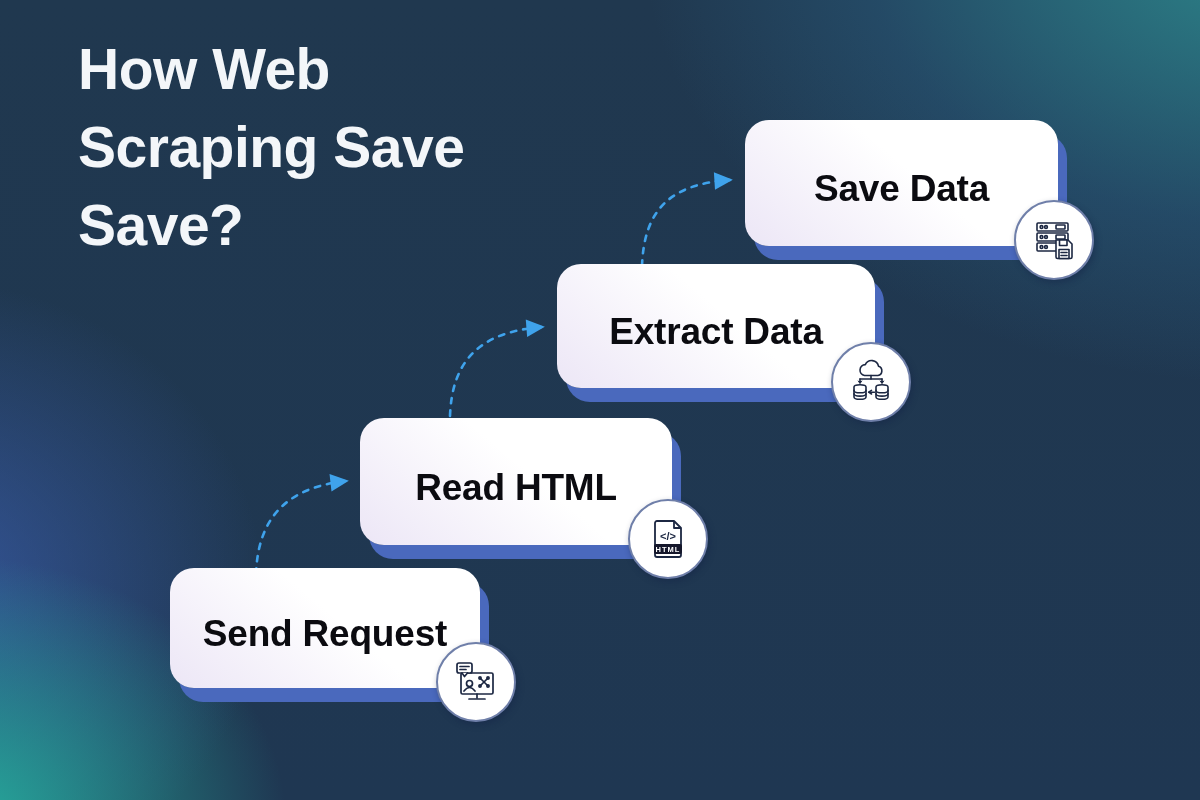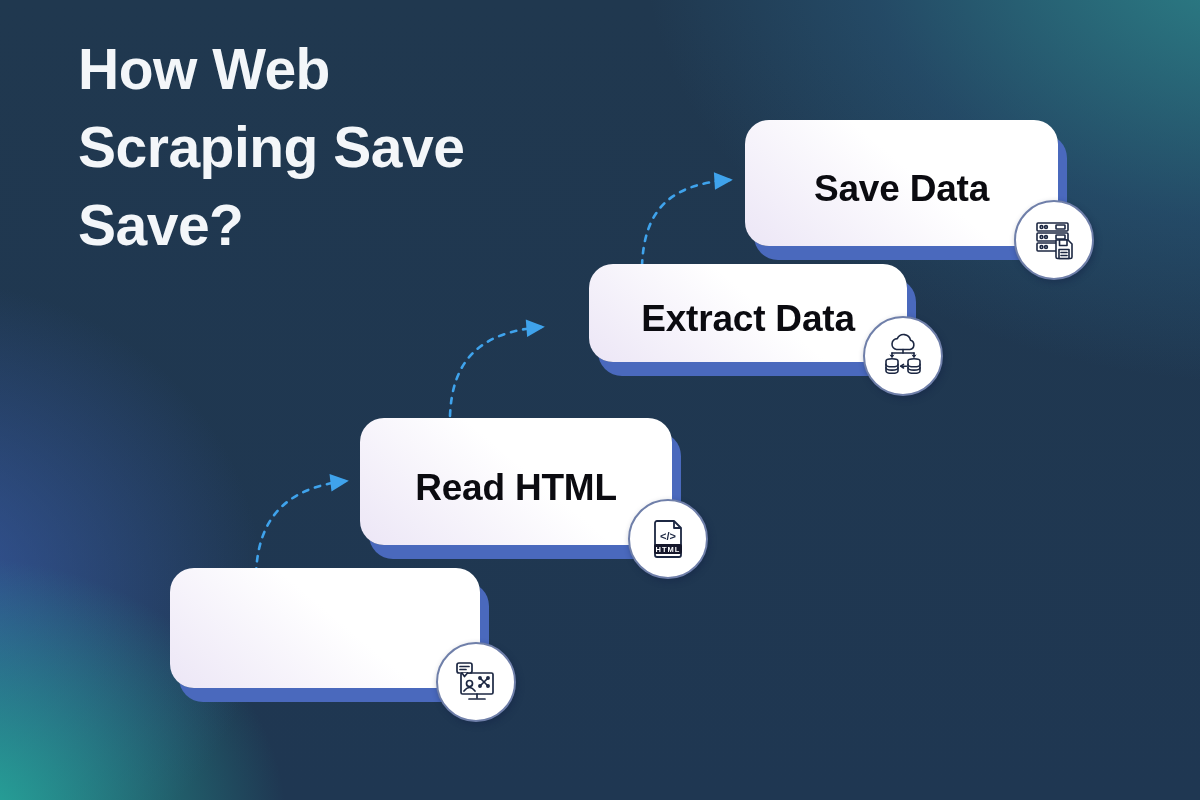--- a/index.html
+++ b/index.html
@@ -29,21 +29,21 @@
     border-radius: 24px;
     box-shadow: 9px 14px 0 #4a69bd;
     display: flex; align-items: center; justify-content: center;
   }
   .card .label {
     font-size: 37px; font-weight: 800; color: #0b0b10; letter-spacing: -0.2px;
     padding-bottom: 8px; white-space: nowrap; margin-top: 20px;
   }
   .step-1 { left: 170px; top: 568px; width: 310px; height: 120px; }
   .step-2 { left: 360px; top: 418px; width: 312px; height: 127px; }
-  .step-3 { left: 589px; top: 264px; width: 318px; height: 98px; }
+  .step-3 { left: 557px; top: 264px; width: 318px; height: 124px; }
   .step-4 { left: 745px; top: 120px; width: 313px; height: 126px; }
 
   .badge {
     position: absolute; right: -36px; bottom: -34px;
     width: 76px; height: 76px; border-radius: 50%;
     background: #ffffff; border: 2px solid #6f7fa9;
     box-shadow: 2px 3px 6px rgba(20,35,70,0.45);
     display: flex; align-items: center; justify-content: center;
   }
   .badge svg { width: 48px; height: 48px; }
@@ -60,20 +60,21 @@
       <marker id="ah" markerWidth="9" markerHeight="9" refX="6.5" refY="4" orient="auto">
         <path d="M0.5 0.6 L7.6 4 L0.5 7.4 Z" fill="#3fa3ec"></path>
       </marker>
     </defs>
     <path d="M 256 574 C 258 520 284 488 346 481" fill="none" stroke="#3fa3ec" stroke-width="2.6" stroke-linecap="round" stroke-dasharray="5.5 7" marker-end="url(#ah)"></path>
     <path d="M 450 416 C 452 362 478 332 542 327" fill="none" stroke="#3fa3ec" stroke-width="2.6" stroke-linecap="round" stroke-dasharray="5.5 7" marker-end="url(#ah)"></path>
     <path d="M 642 266 C 644 212 668 184 730 180" fill="none" stroke="#3fa3ec" stroke-width="2.6" stroke-linecap="round" stroke-dasharray="5.5 7" marker-end="url(#ah)"></path>
   </svg>
 
   <div class="card step-1">
+    <span class="label">Send Request</span>
     <div class="badge">
       <svg viewBox="0 0 48 48">
         <g fill="none" stroke="#1c2742" stroke-width="1.7" stroke-linecap="round" stroke-linejoin="round">
           <rect x="9" y="15" width="32" height="21" rx="1.5"></rect>
           <line x1="25" y1="36" x2="25" y2="40"></line>
           <line x1="17" y1="41" x2="33" y2="41"></line>
           <circle cx="17.5" cy="25.5" r="3"></circle>
           <path d="M12 33 q5.5 -7 11 0"></path>
           <line x1="28" y1="20" x2="36" y2="28"></line>
           <line x1="36" y1="20" x2="28" y2="28"></line>

